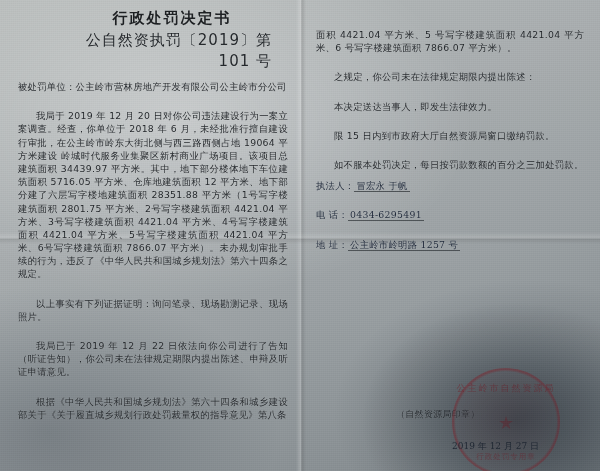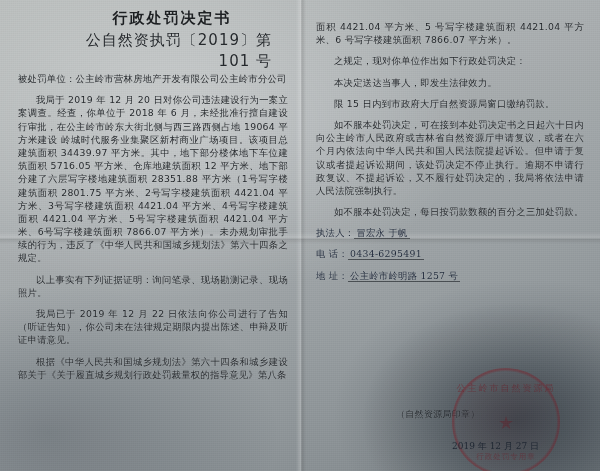--- a/index.html
+++ b/index.html
@@ -70,21 +70,21 @@
     letter-spacing: 1px;
   }
   .col {
     font-size: 9.3px;
     text-align: justify;
     text-justify: inter-character;
   }
   #col-left  { left: 18px;  top: 64px;  width: 270px; }
   #col-right { left: 316px; top: 12px;  width: 268px; }
 
-  .para { margin: 8px 0 3px 0; }
+  .para { margin: 16px 0 3px 0; }
   .indent { text-indent: 18px; }
 
   
   .hand {
     font-family: "DejaVu Serif", serif;
     color: #1b2536;
   }
 
   
   #stamp {
@@ -158,24 +158,23 @@
   <div class="doc-text col" id="col-left">
     <p class="para">被处罚单位：公主岭市营林房地产开发有限公司公主岭市分公司</p>
     <p class="para indent">我局于 2019 年 12 月 20 日对你公司违法建设行为一案立案调查。经查，你单位于 2018 年 6 月，未经批准行擅自建设行审批，在公主岭市岭东大街北侧与西三路西侧占地 19064 平方米建设 岭城时代服务业集聚区新村商业广场项目。该项目总建筑面积 34439.97 平方米。其中，地下部分楼体地下车位建筑面积 5716.05 平方米、仓库地建筑面积 12 平方米、地下部分建了六层写字楼地建筑面积 28351.88 平方米（1号写字楼建筑面积 2801.75 平方米、2号写字楼建筑面积 4421.04 平方米、3号写字楼建筑面积 4421.04 平方米、4号写字楼建筑面积 4421.04 平方米、5号写字楼建筑面积 4421.04 平方米、6号写字楼建筑面积 7866.07 平方米）。未办规划审批手续的行为，违反了《中华人民共和国城乡规划法》第六十四条之规定。</p>
     <p class="para indent">以上事实有下列证据证明：询问笔录、现场勘测记录、现场照片。</p>
     <p class="para indent">我局已于 2019 年 12 月 22 日依法向你公司进行了告知（听证告知），你公司未在法律规定期限内提出陈述、申辩及听证申请意见。</p>
     <p class="para indent">根据《中华人民共和国城乡规划法》第六十四条和城乡建设部关于《关于履直城乡规划行政处罚裁量权的指导意见》第八条</p>
   </div>
 
   <div class="doc-text col" id="col-right">
     <p class="para">面积 4421.04 平方米、5 号写字楼建筑面积 4421.04 平方米、6 号写字楼建筑面积 7866.07 平方米）。</p>
-    <p class="para indent">之规定，现对你单位作出如下行政处罚决定：</p>
+    <p class="para indent">之规定，你公司未在法律规定期限内提出陈述：</p>
     <p class="para indent">本决定送达当事人，即发生法律效力。</p>
     <p class="para indent">限 15 日内到市政府大厅自然资源局窗口缴纳罚款。</p>
-    <p class="para indent">如不服本处罚决定，可在接到本处罚决定书之日起六十日内向公主岭市人民政府或吉林省自然资源厅申请复议，或者在六个月内依法向中华人民共和国人民法院提起诉讼。但申请于复议或者提起诉讼期间，该处罚决定不停止执行。逾期不申请行政复议、不提起诉讼，又不履行处罚决定的，我局将依法申请人民法院强制执行。</p>
     <p class="para indent">如不服本处罚决定，每日按罚款数额的百分之三加处罚款。</p>
 
     <p class="para hand" style="margin-top:8px">
       <span>执法人：</span><span class="underline">冒宏永  于帆</span>
     </p>
     <p class="para hand">
       <span>电  话：</span><span class="underline">0434-6295491</span>
     </p>
     <p class="para hand">
       <span>地  址：</span><span class="underline">公主岭市岭明路 1257 号</span>

